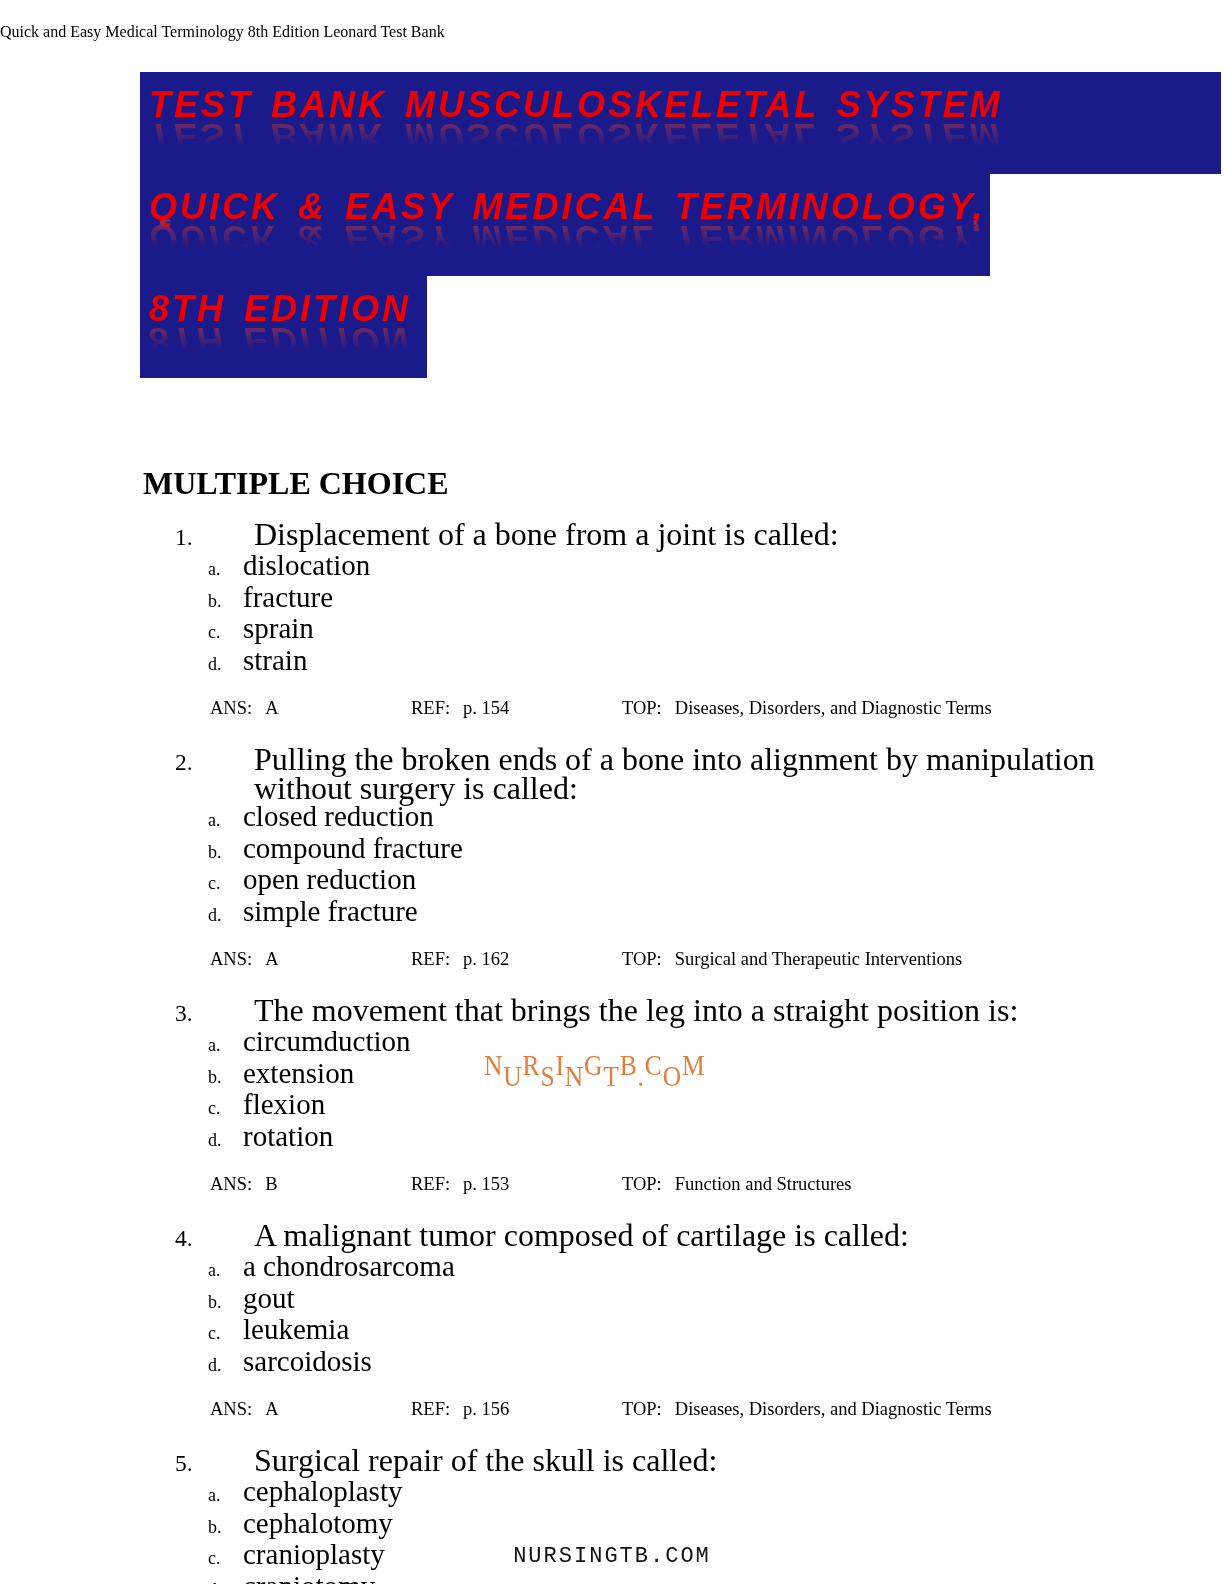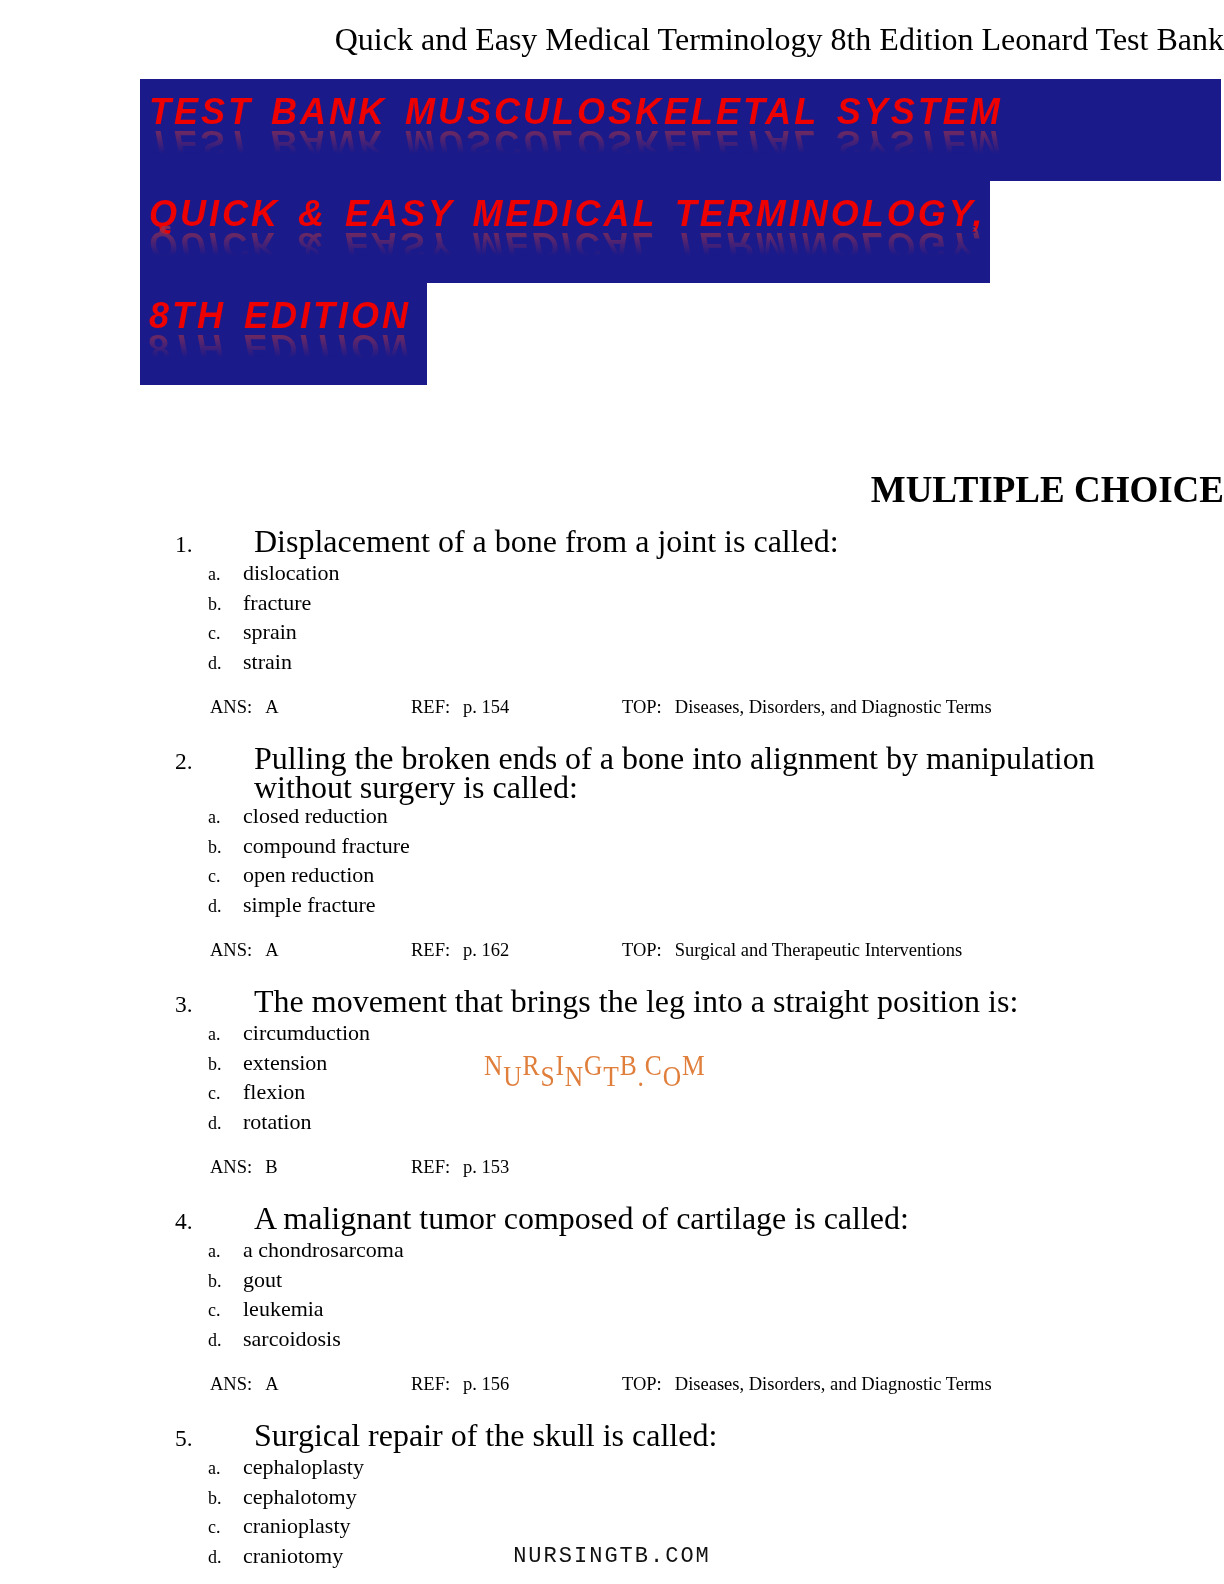--- a/index.html
+++ b/index.html
@@ -8,23 +8,23 @@
     width:1224px;
     height:1584px;
     margin:0 auto;
     background:#ffffff;
     font-family:"Liberation Serif", serif;
     color:#000000;
     overflow:hidden;
   }
   
   .doc-header{
-    padding-top:24px;
-    text-align:right;
-    font-size:32px;
+    padding-top:17px;
+    text-align:left;
+    font-size:16px;
     line-height:30px;
     white-space:nowrap;
   }
   
   .banner{
     margin:25px 0 0 140px;
   }
   .banner-row{
     overflow:hidden;
     height:102px;
@@ -46,34 +46,33 @@
     transform:scaleY(-1);
     margin-top:-7px;
     color:#97304f !important;
     opacity:.85;
     -webkit-mask-image:linear-gradient(to bottom, rgba(0,0,0,0) 22%, rgba(0,0,0,.95) 92%);
     mask-image:linear-gradient(to bottom, rgba(0,0,0,0) 22%, rgba(0,0,0,.95) 92%);
   }
   
   .section-heading{
     margin:88px 0 8px 143px;
-    font-size:37px;
+    font-size:32px;
     font-weight:bold;
     line-height:34px;
-    text-align:right;
   }
   
   .questions{margin:20px 0 0 175px;}
   .question{margin-bottom:23px;}
   .qhead{display:flex;align-items:baseline;line-height:29px;}
   .qnum{flex:0 0 32px;font-size:23.5px;}
   .qstem{flex:1;font-size:32px;padding-right:28px;margin-left:47px;}
   .opt{display:flex;align-items:baseline;line-height:27.5px;margin-left:33px;}
   .olet{flex:0 0 35px;font-size:18px;}
-  .otxt{font-size:22px;}
+  .otxt{font-size:29px;}
   .ans-row{
     display:flex;
     align-items:baseline;
     margin-left:35px;
     margin-top:16px;
     font-size:18.5px;
     line-height:28px;
     gap:6px;
   }
   .ans-cell{white-space:nowrap;}
@@ -208,20 +207,21 @@
           <span class="olet">c.</span>
           <span class="otxt">flexion</span>
         </div>
       <div class="opt">
           <span class="olet">d.</span>
           <span class="otxt">rotation</span>
         </div>
       <div class="ans-row">
         <span class="ans-cell c1"><span class="lbl">ANS:</span><span class="val">B</span></span>
         <span class="ans-cell c2"><span class="lbl">REF:</span><span class="val">p. 153</span></span>
+        <span class="ans-cell c3"><span class="lbl">TOP:</span><span class="val">Function and Structures</span></span>
       </div>
     </div>
 
     <div class="question">
       <div class="qhead">
         <span class="qnum">4.</span>
         <span class="qstem">A malignant tumor composed of cartilage is called:</span>
       </div>
       <div class="opt">
           <span class="olet">a.</span>

